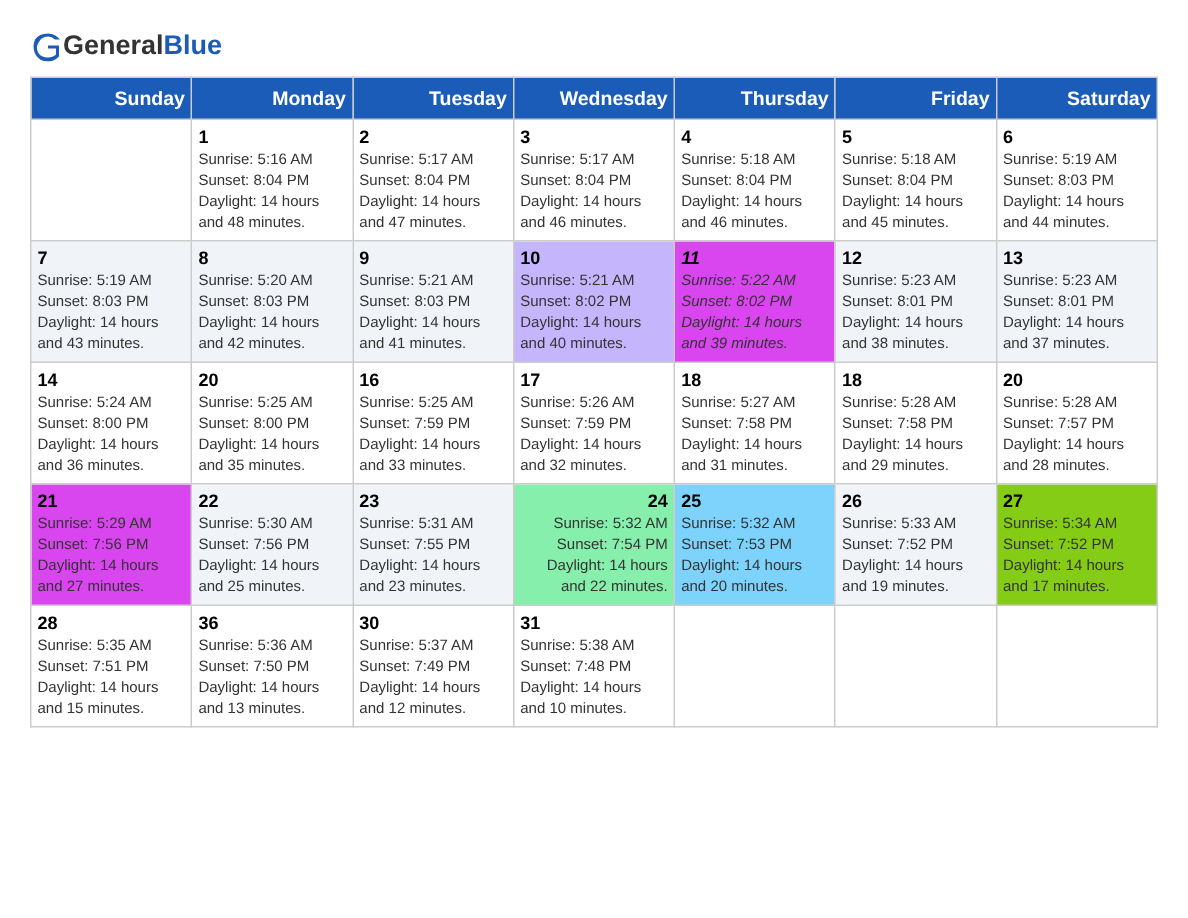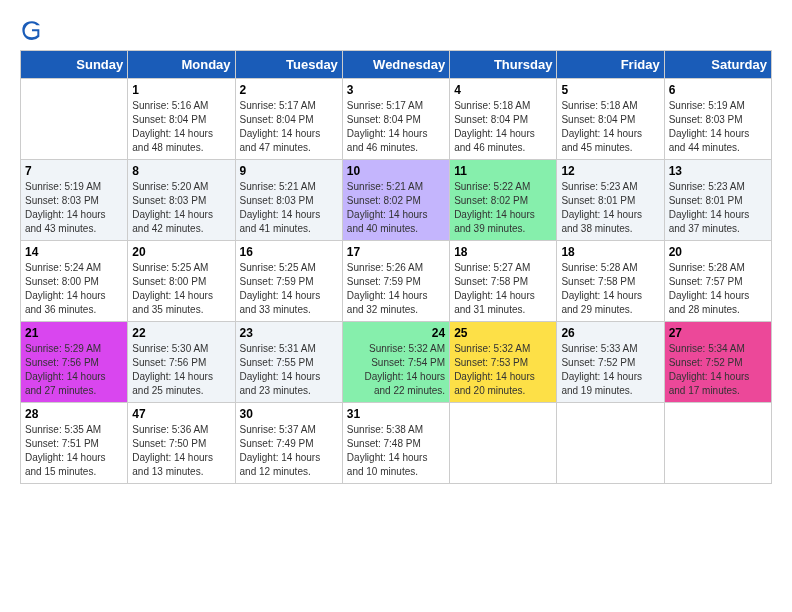--- a/index.html
+++ b/index.html
@@ -77,20 +77,23 @@
     }
   </style>
 </head>
 <body>
 
 <div class="header">
   <div class="logo">
     <svg class="logo-icon" viewBox="0 0 30 30" width="30" height="30">
       <path d="M15 2 Q22 2 27 8 L22 8 Q19 5 15 5 Q8 5 5 12 Q3 16 5 21 Q8 26 15 26 Q20 26 23 23 L23 17 L15 17 L15 14 L26 14 L26 25 Q21 30 15 30 Q6 30 2 22 Q-1 15 2 8 Q6 2 15 2Z" fill="#1a5cb8"></path>
     </svg>
+    <div>
+      <span style="font-size:18px;font-weight:bold;color:#333;">General</span><span style="font-size:18px;font-weight:bold;color:#1a5cb8;">Blue</span>
+    </div>
   </div>
   <div class="title-block">
     <div class="title-month"></div>
     <div class="title-location"></div>
   </div>
 </div>
 
 <table class="calendar">
   <thead>
     <tr>
@@ -161,21 +164,21 @@
         <div class="day-info">
           Sunrise: 5:21 AM<br>Sunset: 8:03 PM<br>Daylight: 14 hours and 41 minutes.
         </div>
       </td>
         <td style="background-color: #c4b5fd;">
         <div class="day-number">10</div>
         <div class="day-info">
           Sunrise: 5:21 AM<br>Sunset: 8:02 PM<br>Daylight: 14 hours and 40 minutes.
         </div>
       </td>
-        <td style="background-color: #86efac;">
+        <td style="background-color: #d946ef; font-style: italic;">
         <div class="day-number">11</div>
         <div class="day-info">
           Sunrise: 5:22 AM<br>Sunset: 8:02 PM<br>Daylight: 14 hours and 39 minutes.
         </div>
       </td>
         <td style="background-color: rgb(240, 244, 248);">
         <div class="day-number">12</div>
         <div class="day-info">
           Sunrise: 5:23 AM<br>Sunset: 8:01 PM<br>Daylight: 14 hours and 38 minutes.
         </div>
@@ -249,48 +252,48 @@
         <div class="day-info">
           Sunrise: 5:31 AM<br>Sunset: 7:55 PM<br>Daylight: 14 hours and 23 minutes.
         </div>
       </td>
         <td style="background-color: #86efac; text-align: right;">
         <div class="day-number">24</div>
         <div class="day-info">
           Sunrise: 5:32 AM<br>Sunset: 7:54 PM<br>Daylight: 14 hours and 22 minutes.
         </div>
       </td>
-        <td style="background-color: #fde047;">
+        <td style="background-color: #7dd3fc;">
         <div class="day-number">25</div>
         <div class="day-info">
           Sunrise: 5:32 AM<br>Sunset: 7:53 PM<br>Daylight: 14 hours and 20 minutes.
         </div>
       </td>
         <td style="background-color: rgb(240, 244, 248);">
         <div class="day-number">26</div>
         <div class="day-info">
           Sunrise: 5:33 AM<br>Sunset: 7:52 PM<br>Daylight: 14 hours and 19 minutes.
         </div>
       </td>
-        <td style="background-color: #ec4899; margin-left: 28px;">
+        <td style="background-color: #84cc16; margin-left: 28px;">
         <div class="day-number">27</div>
         <div class="day-info">
           Sunrise: 5:34 AM<br>Sunset: 7:52 PM<br>Daylight: 14 hours and 17 minutes.
         </div>
       </td>
       </tr>
       <tr>
         <td>
         <div class="day-number">28</div>
         <div class="day-info">
           Sunrise: 5:35 AM<br>Sunset: 7:51 PM<br>Daylight: 14 hours and 15 minutes.
         </div>
       </td>
         <td>
-        <div class="day-number">47</div>
+        <div class="day-number">36</div>
         <div class="day-info">
           Sunrise: 5:36 AM<br>Sunset: 7:50 PM<br>Daylight: 14 hours and 13 minutes.
         </div>
       </td>
         <td>
         <div class="day-number">30</div>
         <div class="day-info">
           Sunrise: 5:37 AM<br>Sunset: 7:49 PM<br>Daylight: 14 hours and 12 minutes.
         </div>
       </td>

